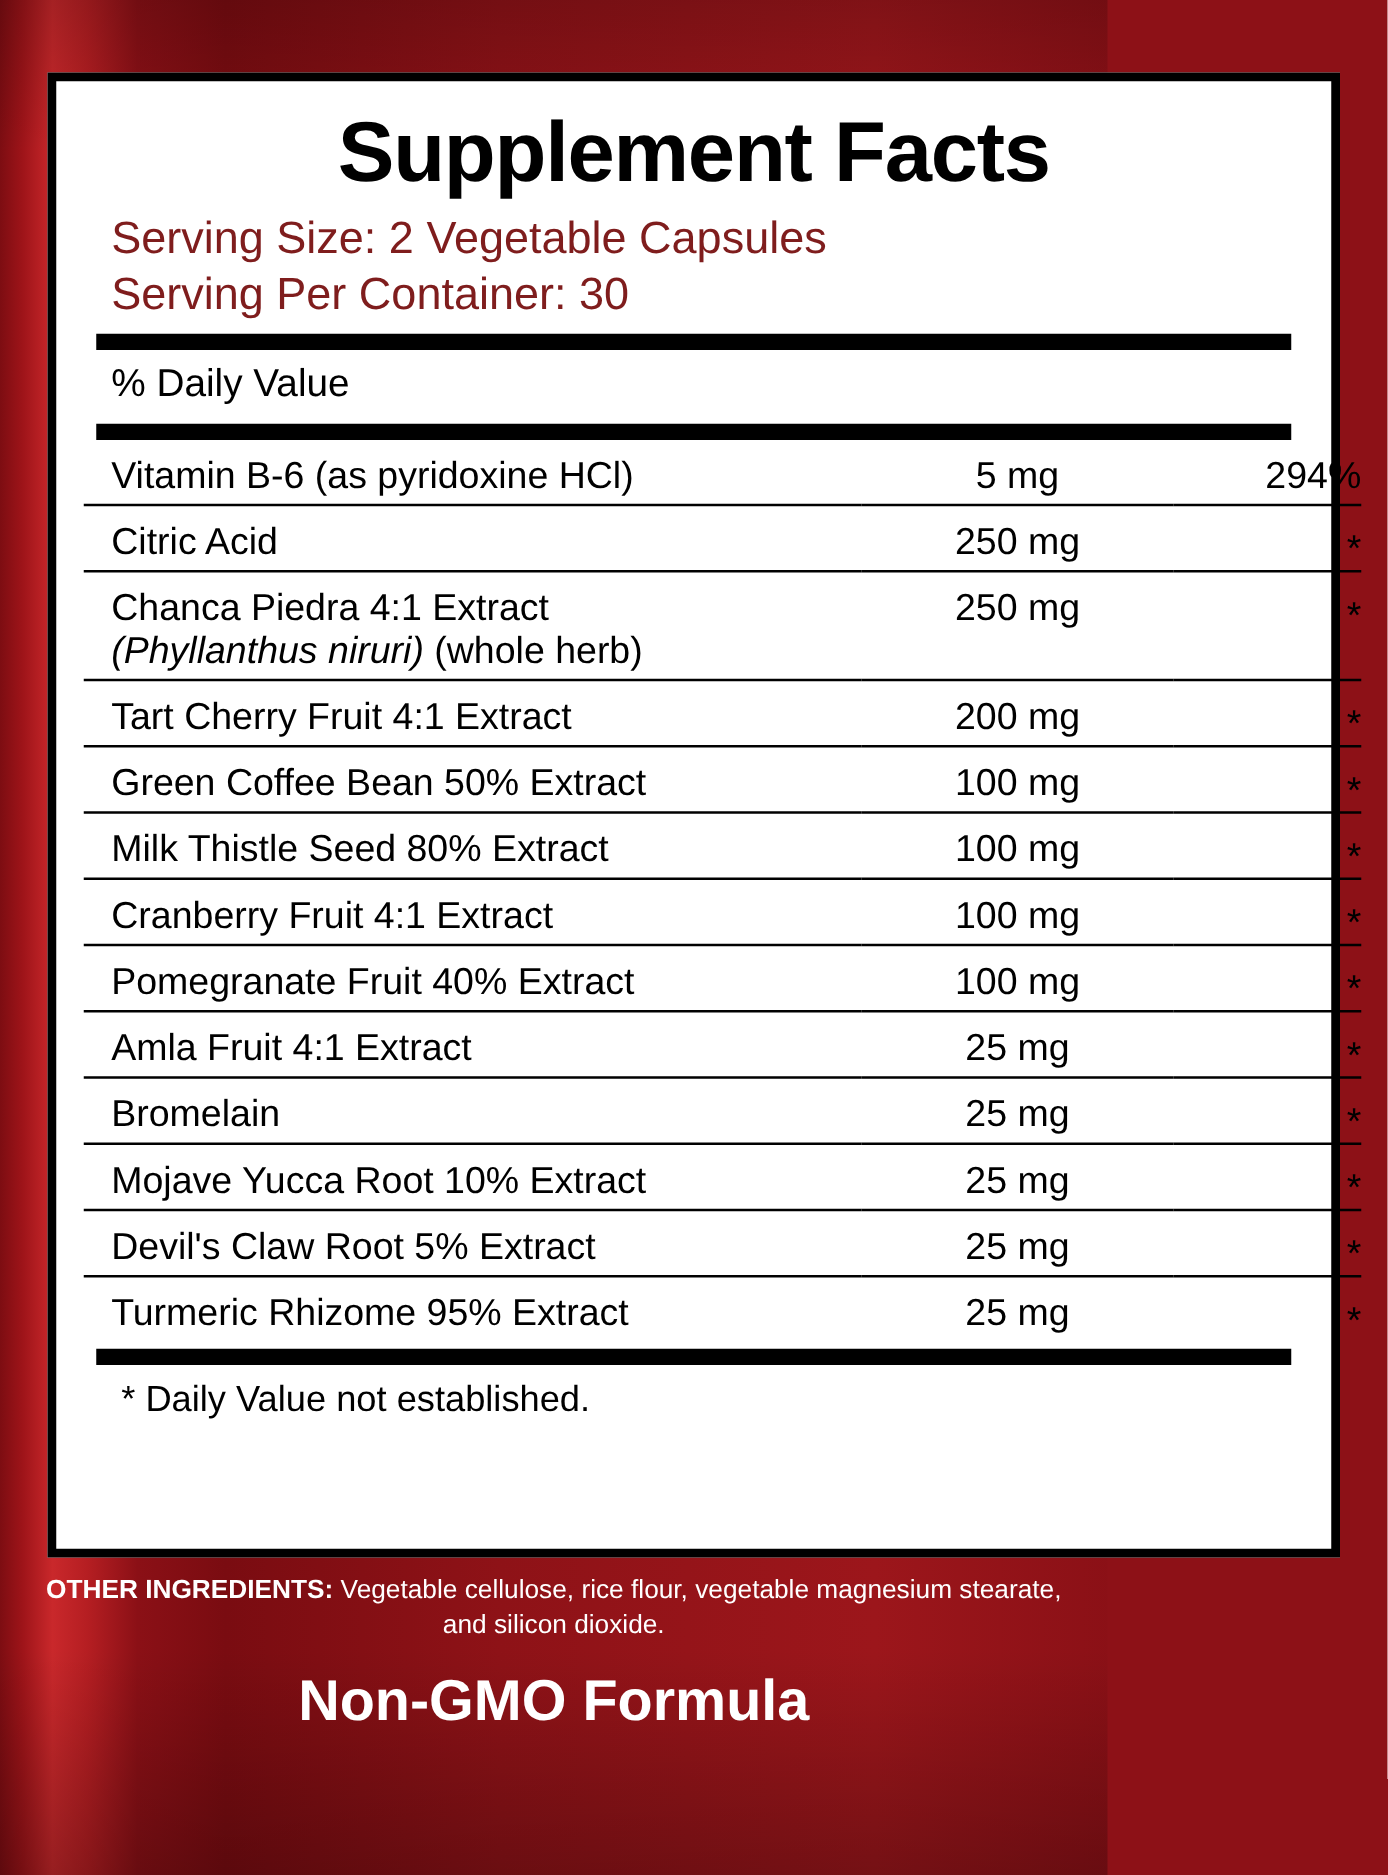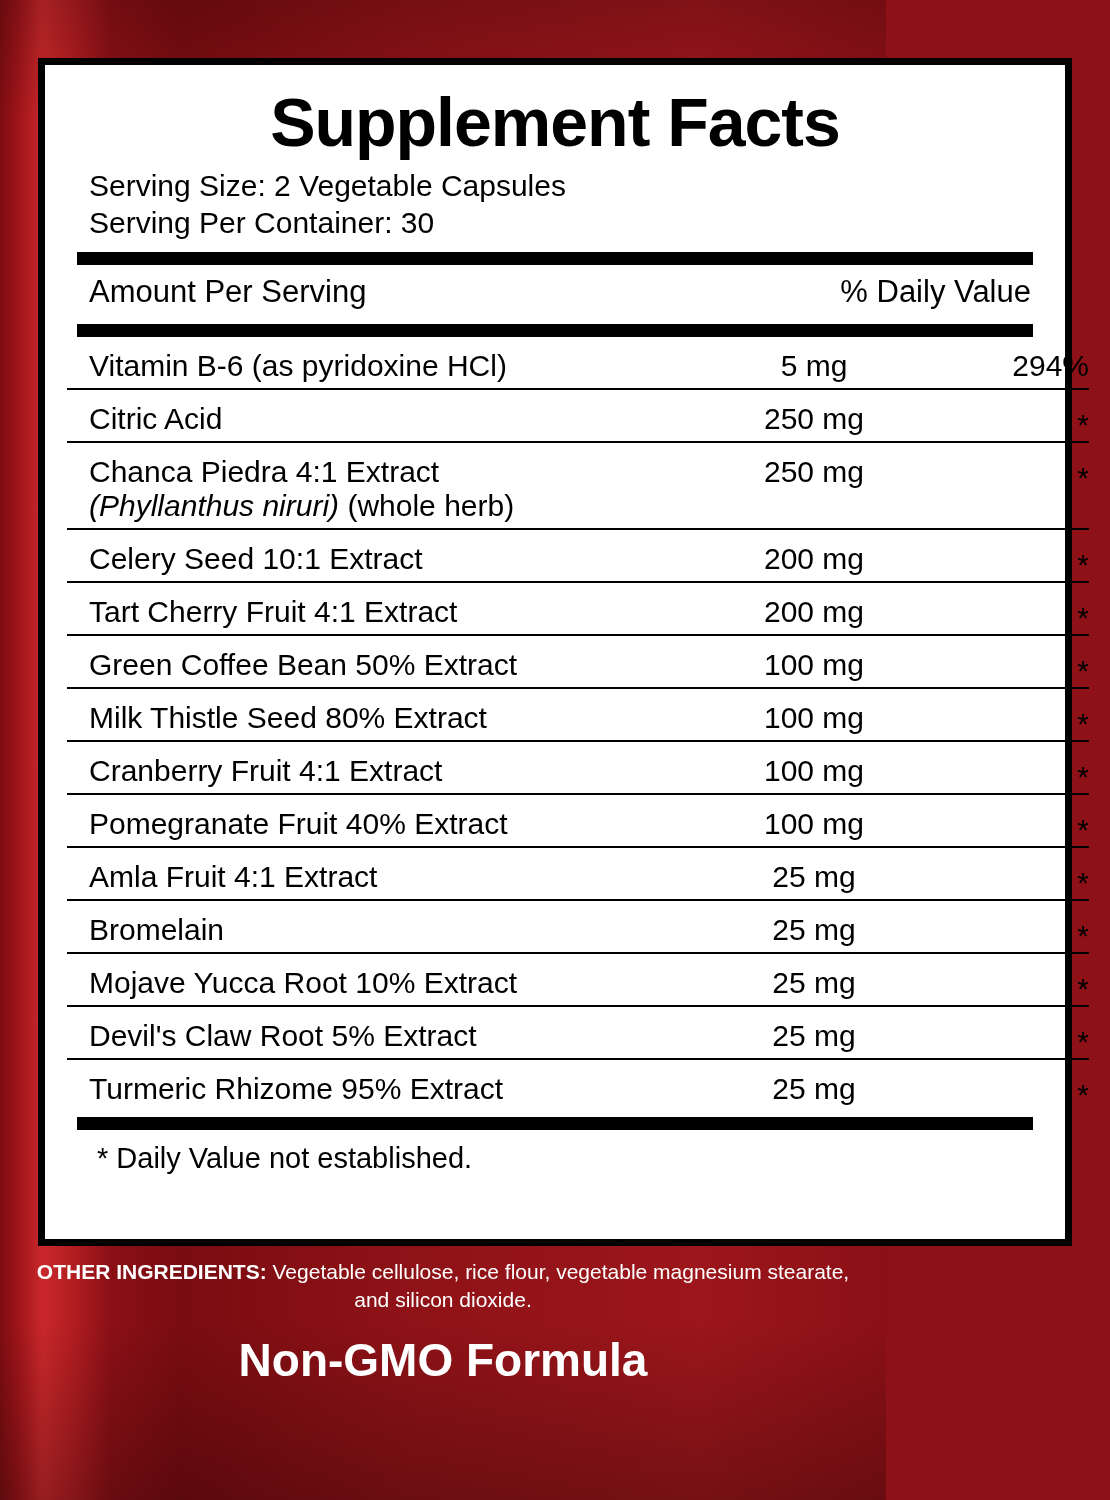--- a/index.html
+++ b/index.html
@@ -62,22 +62,22 @@
     text-align: center;
     font-size: 68px;
     font-weight: bold;
     letter-spacing: -1px;
     line-height: 1.05;
     margin: 22px 0 10px 0;
     color: #000;
   }
 
   .serving-line {
-    font-size: 30px;
-    color: #000000;
+    font-size: 36px;
+    color: #7f1d1d;
     line-height: 1.23;
     padding-left: 22px;
   }
 
   .rule-thick {
     height: 13px;
     background: #000;
     margin: 10px 10px 0 10px;
   }
   .rule-thick2 {
@@ -175,21 +175,20 @@
   <div class="facts-panel">
 
     <div class="facts-title">Supplement Facts</div>
 
     <div class="serving-line">Serving Size: 2 Vegetable Capsules</div>
     <div class="serving-line">Serving Per Container: 30</div>
 
     <div class="rule-thick"></div>
 
     <div class="amount-row">
-      <span>Amount Per Serving</span>
       <span>% Daily Value</span>
     </div>
 
     <div class="rule-thick2"></div>
 
     <table class="facts">
       <tbody>
         <tr>
           <td class="c-name">Vitamin B-6 (as pyridoxine HCl)</td>
           <td class="c-amt">5 mg</td>
@@ -202,25 +201,20 @@
         </tr>
         <tr>
           <td class="c-name">
             <span>Chanca Piedra 4:1 Extract</span><br>
             <span class="sub-italic">(Phyllanthus niruri)</span><span> (whole herb)</span>
           </td>
           <td class="c-amt"><span>250 mg</span></td>
           <td class="c-dv"><span class="dv-star">*</span></td>
         </tr>
         <tr>
-          <td class="c-name">Celery Seed 10:1 Extract</td>
-          <td class="c-amt">200 mg</td>
-          <td class="c-dv"><span class="dv-star">*</span></td>
-        </tr>
-        <tr>
           <td class="c-name">Tart Cherry Fruit 4:1 Extract</td>
           <td class="c-amt">200 mg</td>
           <td class="c-dv"><span class="dv-star">*</span></td>
         </tr>
         <tr>
           <td class="c-name">Green Coffee Bean 50% Extract</td>
           <td class="c-amt">100 mg</td>
           <td class="c-dv"><span class="dv-star">*</span></td>
         </tr>
         <tr>

